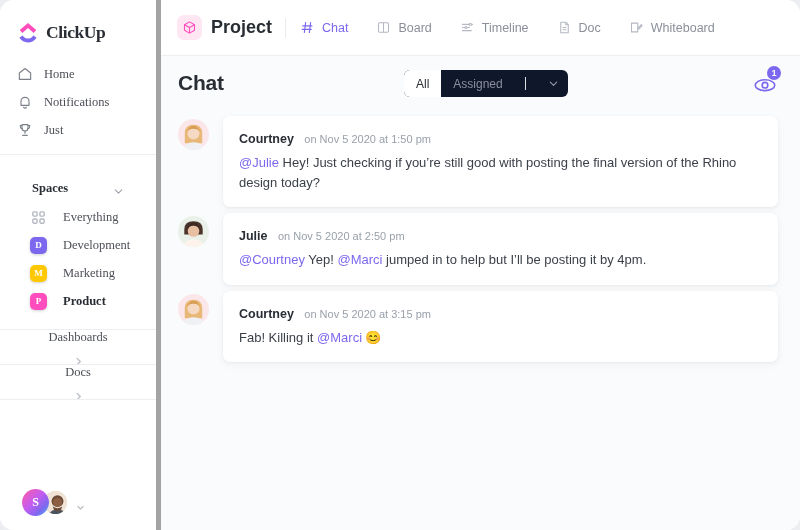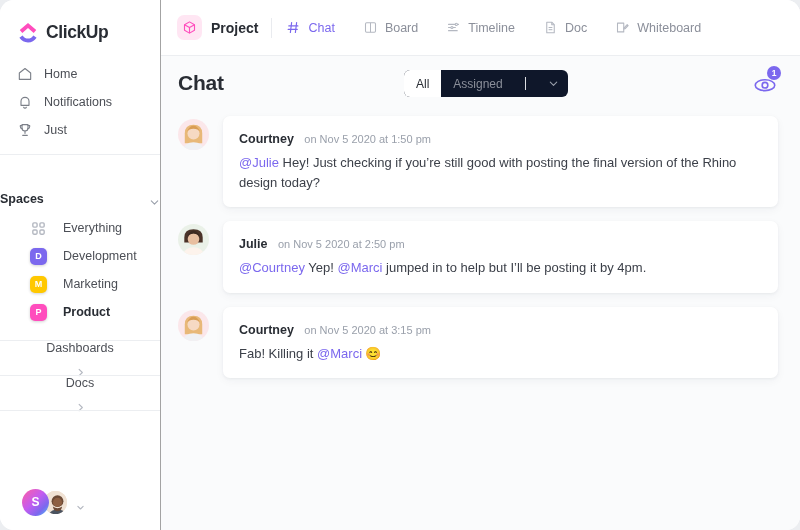--- a/index.html
+++ b/index.html
@@ -20,25 +20,26 @@
     border-radius: 14px;
     overflow: hidden;
     display: flex;
   }
 
   
   .sidebar {
     width: 161px;
     height: 100%;
     background: #ffffff;
-    border-right: 1px solid #a3a3a3;
+    border-right: 5px solid #a3a3a3;
     display: flex;
     flex-direction: column;
     flex: 0 0 161px;
     position: relative;
+    font-family: Liberation Serif, serif;
   }
 
   .logo-row {
     display: flex;
     align-items: center;
     gap: 7px;
     padding: 17px 0 0 17px;
     height: 48px;
   }
   .logo-mark { width: 22px; height: 22px; flex: 0 0 22px; }
@@ -67,23 +68,23 @@
   .divider {
     height: 1px;
     background: #eceef1;
     margin: 10px 0 0 0;
   }
 
   .section-head {
     display: flex;
     align-items: center;
     justify-content: space-between;
-    padding: 0 0;
+    padding: 0 32px;
     height: 30px;
-    margin-top: 29px;
+    margin-top: 18px;
     cursor: pointer;
   }
   .section-head .title {
     font-size: 12.5px;
     font-weight: bold;
     color: #292d34;
   }
   .chev { width: 11px; height: 11px; flex:0 0 11px; }
 
   .space-item {
@@ -181,21 +182,21 @@
     padding-right: 13px;
     cursor: pointer;
   }
   .project-ico-box {
     width: 25px; height: 25px;
     border-radius: 7px;
     background: #ffe6f3;
     display: flex; align-items: center; justify-content: center;
   }
   .project-name {
-    font-size: 14px;
+    font-size: 18px;
     font-weight: bold;
     color: #292d34;
   }
 
   .vbar { width: 1px; height: 20px; background: #e9ebef; }
 
   .tabs { display: flex; align-items: center; height: 100%; }
   .tab {
     display: flex;
     align-items: center;
@@ -272,21 +273,21 @@
 
   
   .messages {
     flex: 1;
     padding: 6px 22px 0 17px;
     overflow: hidden;
   }
   .msg-row {
     display: flex;
     gap: 14px;
-    margin-bottom: 14px;
+    margin-bottom: 6px;
   }
   .msg-avatar {
     width: 31px; height: 31px;
     flex: 0 0 31px;
     border-radius: 50%;
     margin-top: 3px;
     overflow: hidden;
     position: relative;
   }
   .msg-card {

